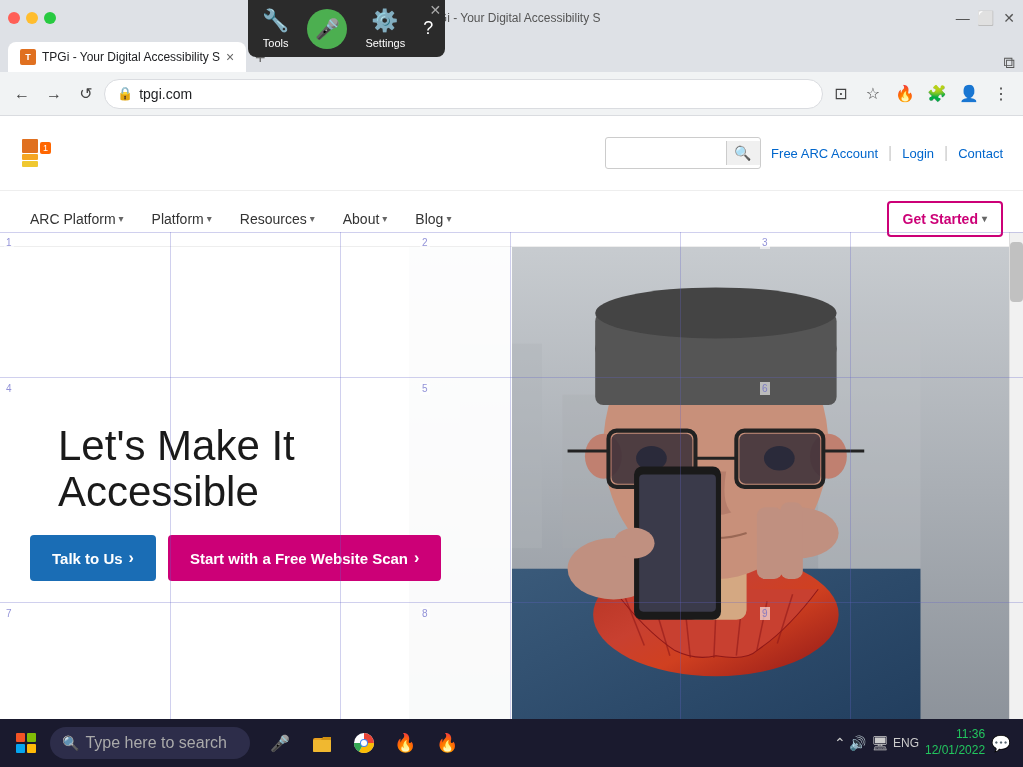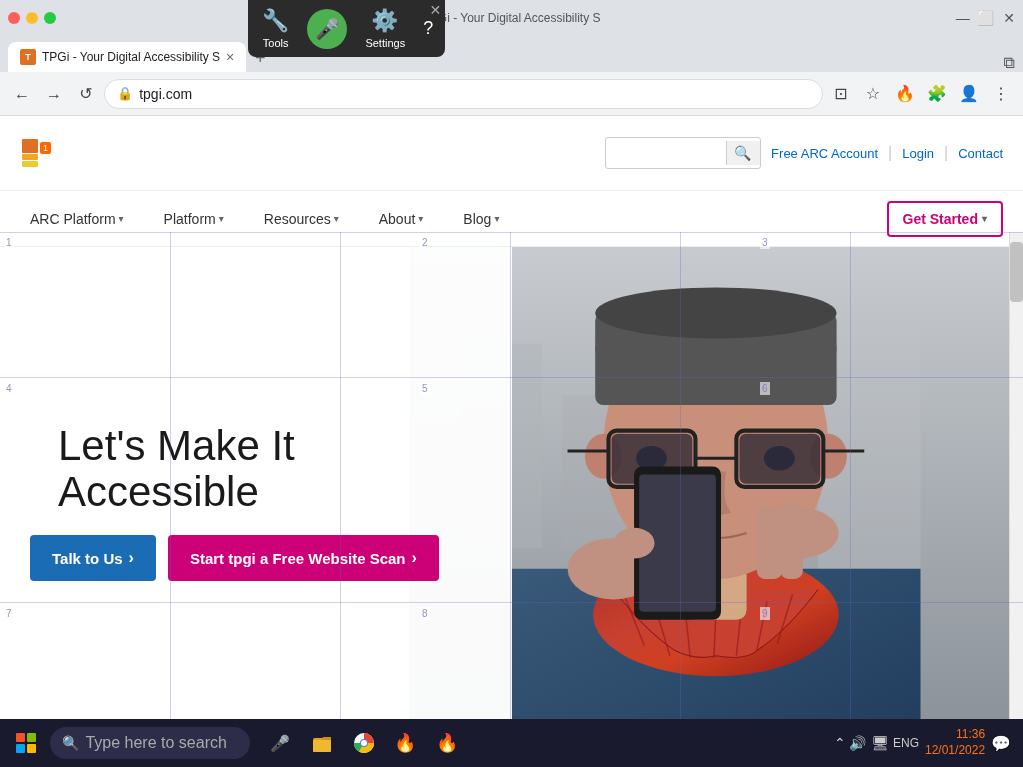--- a/index.html
+++ b/index.html
@@ -116,21 +116,21 @@
       display: flex; align-items: center;
       margin-right: 30px;
     }
     .logo-text {
       font-size: 36px; font-weight: bold; color: #2b2b2b;
       letter-spacing: -1px;
     }
     .main-nav {
       display: flex;
       align-items: flex-end;
-      gap: 20px;
+      gap: 8px;
       flex: 1;
     }
     .nav-item {
       padding: 8px 10px;
       font-size: 14px;
       color: #333;
       cursor: pointer;
       display: flex; align-items: center; gap: 3px;
       white-space: nowrap;
     }
@@ -340,21 +340,21 @@
       cursor: pointer;
       font-size: 20px;
     }
     .taskbar-tray {
       display: flex; align-items: center; gap: 6px;
       padding: 0 8px;
       color: white;
     }
     .tray-icons { display: flex; align-items: center; gap: 4px; }
     .tray-icon { font-size: 14px; color: #ccc; cursor: pointer; }
-    .tray-time { text-align: right; font-size: 12px; color: #f97316; line-height: 1.3; }
+    .tray-time { text-align: right; font-size: 12px; color: #22c55e; line-height: 1.3; }
     .tray-notify { font-size: 16px; color: #ccc; cursor: pointer; }
   </style>
 </head>
 <body>
 
 <div>
 
   <div class="title-bar">
     <div style="display:flex; gap:6px; margin-right:auto">
       <div style="width:12px;height:12px;background:#ff5f57;border-radius:50%;"></div>
@@ -581,21 +581,21 @@
     <div class="hero-content">
       <h1 class="hero-title">
         <span>Let's Make It Accessible</span>
       </h1>
       <div class="hero-buttons">
         <button class="btn-talk">
           <span>Talk to Us</span>
           <span class="btn-arrow">›</span>
         </button>
         <button class="btn-scan">
-          <span>Start tpgi a Free Website Scan</span>
+          <span>Start with a Free Website Scan</span>
           <span class="btn-arrow">›</span>
         </button>
       </div>
     </div>
   </section>
 
   <div class="bottom-cards">
     <div class="card-placeholder"></div>
     <div class="card-placeholder"></div>
     <div class="card-placeholder"></div>

